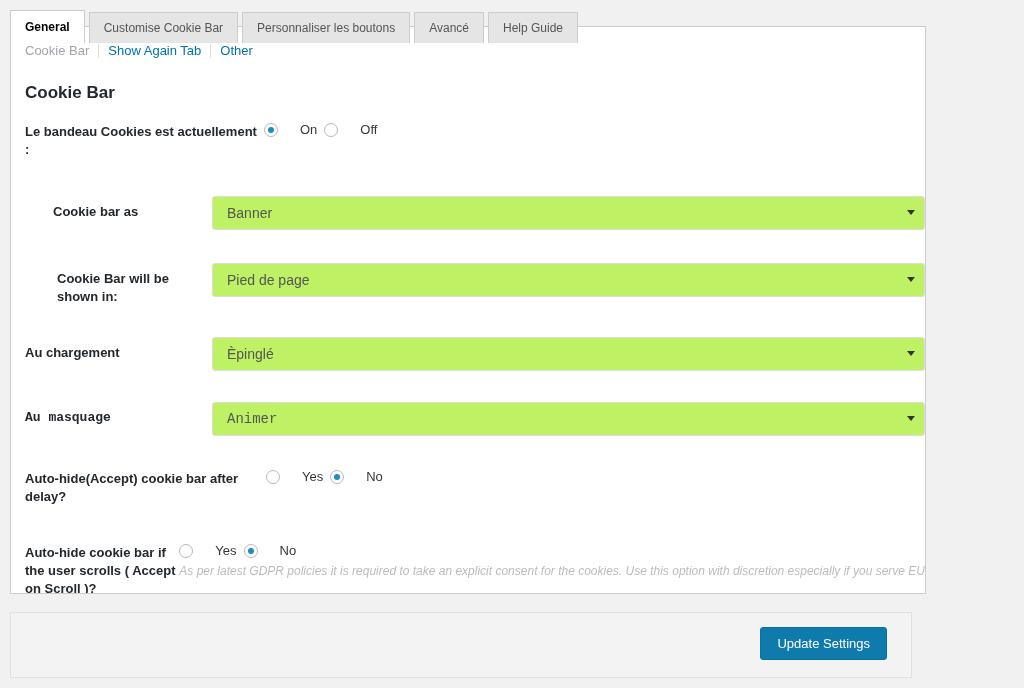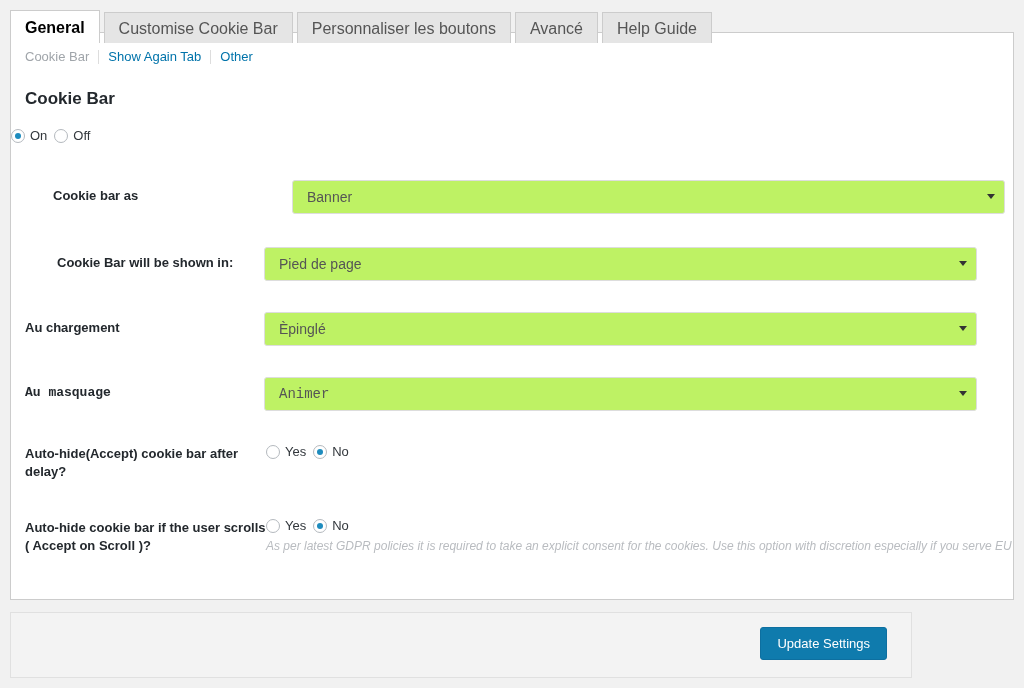--- a/index.html
+++ b/index.html
@@ -28,43 +28,43 @@
     z-index: 5;
   }
   .tab {
     background: #e5e5e5;
     border: 1px solid #ccc;
     border-bottom: none;
     height: 31px;
     line-height: 31px;
     padding: 0 14px;
     margin-right: 4px;
-    font-size: 16px;
+    font-size: 12px;
     color: #555;
     box-sizing: border-box;
     white-space: nowrap;
     cursor: pointer;
   }
   .tab.active {
     background: #fff;
     color: #000;
     font-weight: bold;
     height: 33px;
     line-height: 33px;
     border-color: #ccc;
     position: relative;
     z-index: 6;
   }
 
   
   .panel {
     position: absolute;
     left: 10px;
-    top: 32px;
-    width: 1004px;
+    top: 26px;
+    width: 916px;
     height: 568px;
     background: #fff;
     border: 1px solid #ccc;
     box-sizing: border-box;
     overflow: hidden;
   }
 
   
   .subnav {
     position: absolute;
@@ -151,21 +151,21 @@
   .radio.on::after {
     content: "";
     position: absolute;
     left: 3px;
     top: 3px;
     width: 6px;
     height: 6px;
     border-radius: 50%;
     background: #1e8cbe;
   }
-  .radio-text { line-height: 14px; }
+  .radio-text { line-height: 14px; margin-left: 17px; }
 
   
   .sel {
     position: relative;
     width: 713px;
     height: 34px;
     border: 1px solid #ddd;
     border-radius: 3px;
     background: #bef264;
     box-sizing: border-box;
@@ -242,20 +242,21 @@
     <a>Show Again Tab</a>
     <span class="divider"></span>
     <a>Other</a>
   </div>
 
   <div class="panel-title">Cookie Bar</div>
 
   <div class="form">
 
     <div class="row" style="margin-bottom:37px;">
+      <div class="lbl">Le bandeau Cookies est actuellement :</div>
       <div class="ctrl">
         <div class="radio-group">
           <span class="radio-opt">
             <span class="radio on"></span>
             <span class="radio-text">On</span>
           </span>
           <span class="radio-opt">
             <span class="radio"></span>
             <span class="radio-text">Off</span>
           </span>

